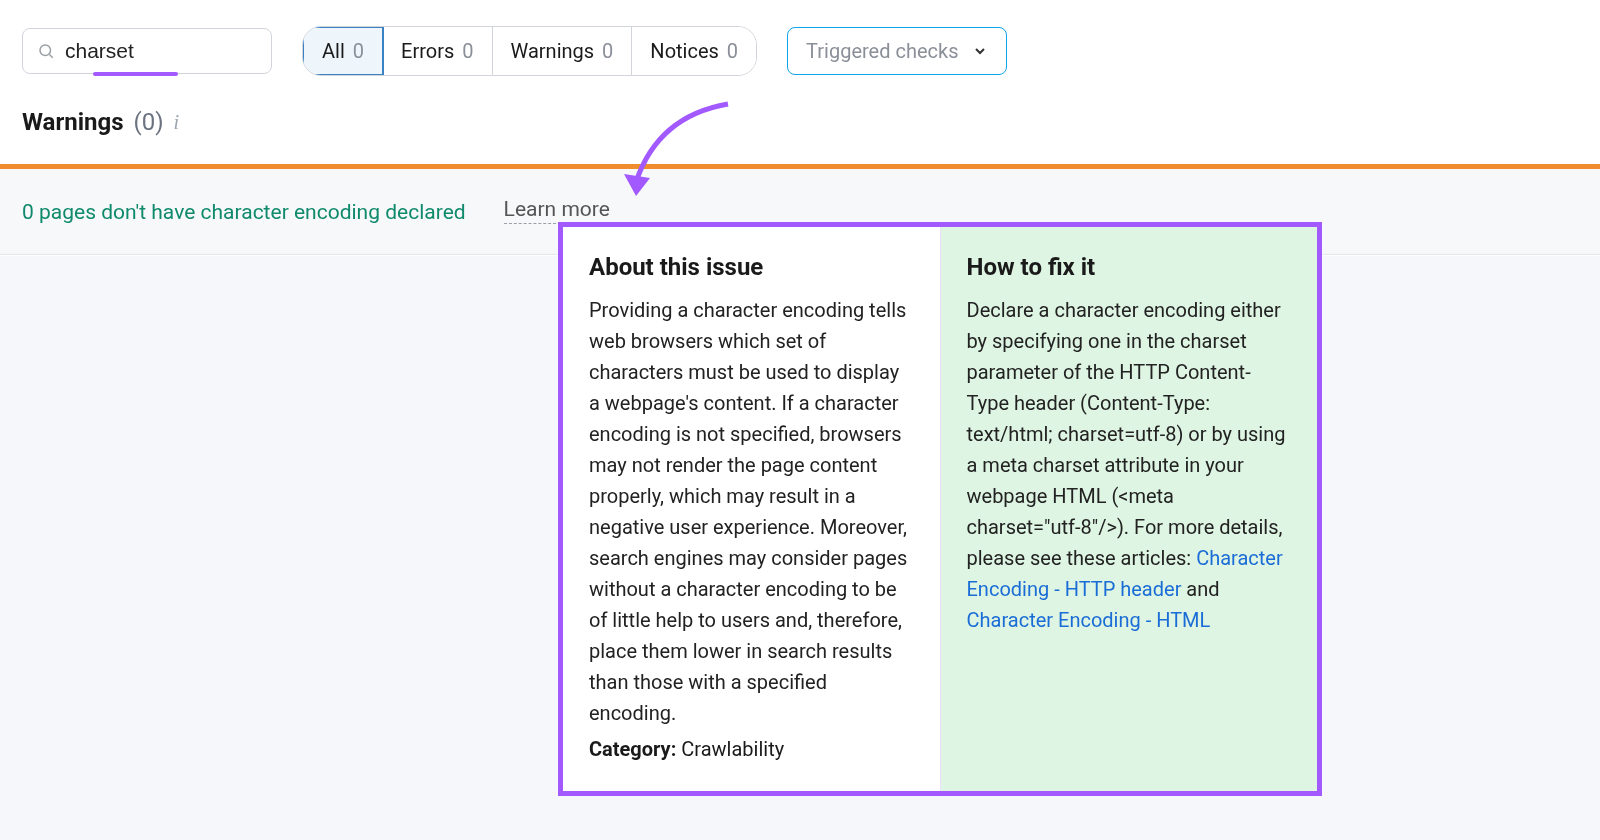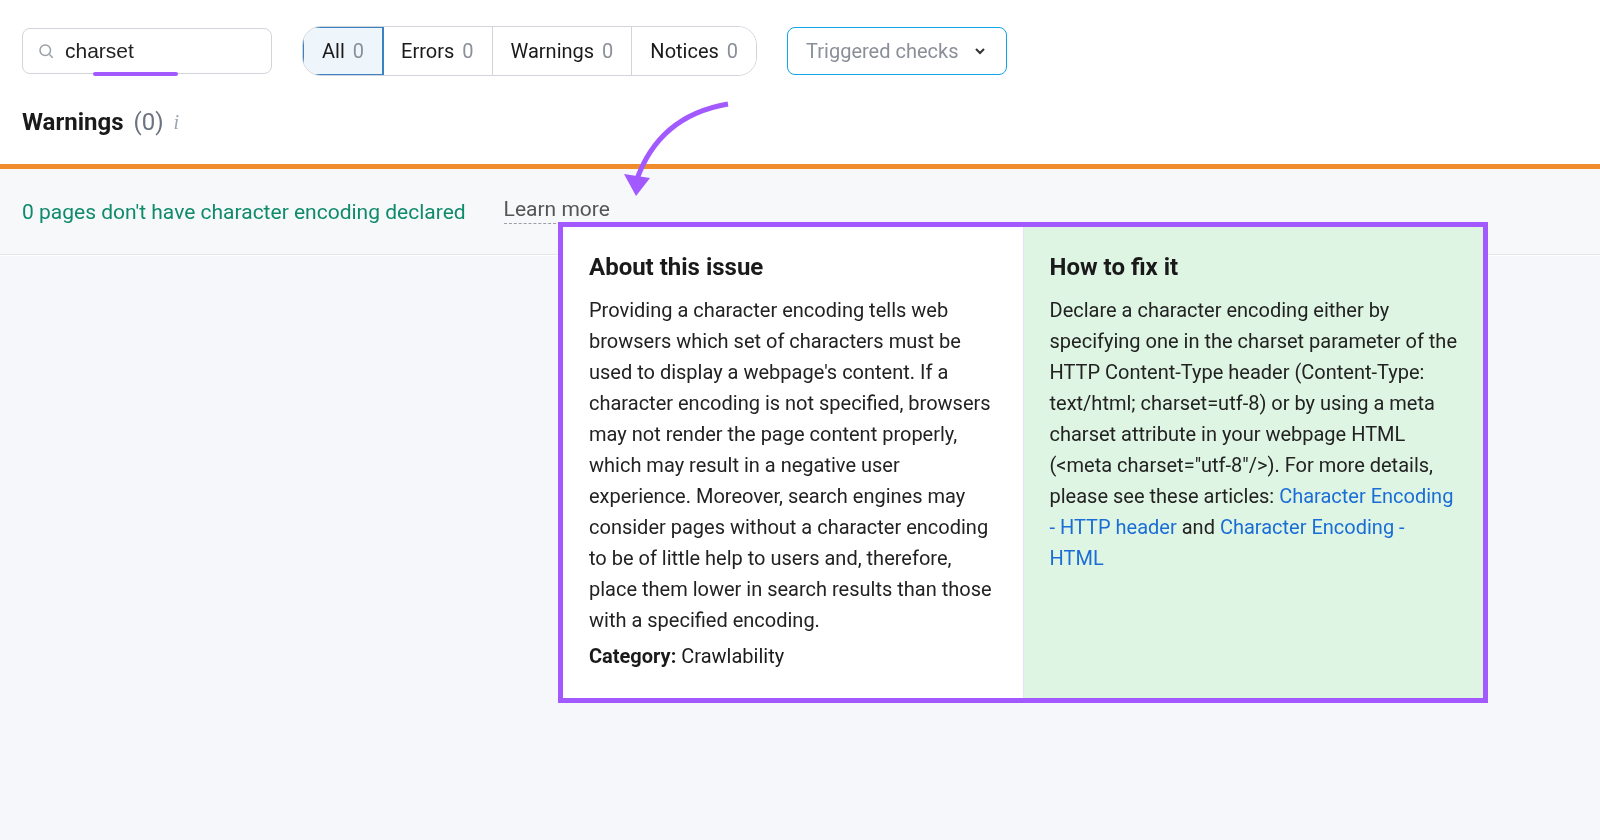--- a/index.html
+++ b/index.html
@@ -95,21 +95,21 @@
   }
   
   .arrow-wrap {
     position:absolute; left:618px; top:96px; width:140px; height:110px;
     pointer-events:none;
   }
   
   .popover {
     position:absolute;
     left:558px; top:222px;
-    width:930px;
+    width:764px;
     border:5px solid #a259ff;
     background:#fff;
     display:flex;
     box-shadow: none;
   }
   .pop-left {
     flex:1;
     padding:26px 26px 30px 26px;
     border-right:1px solid #a259ff33;
   }

